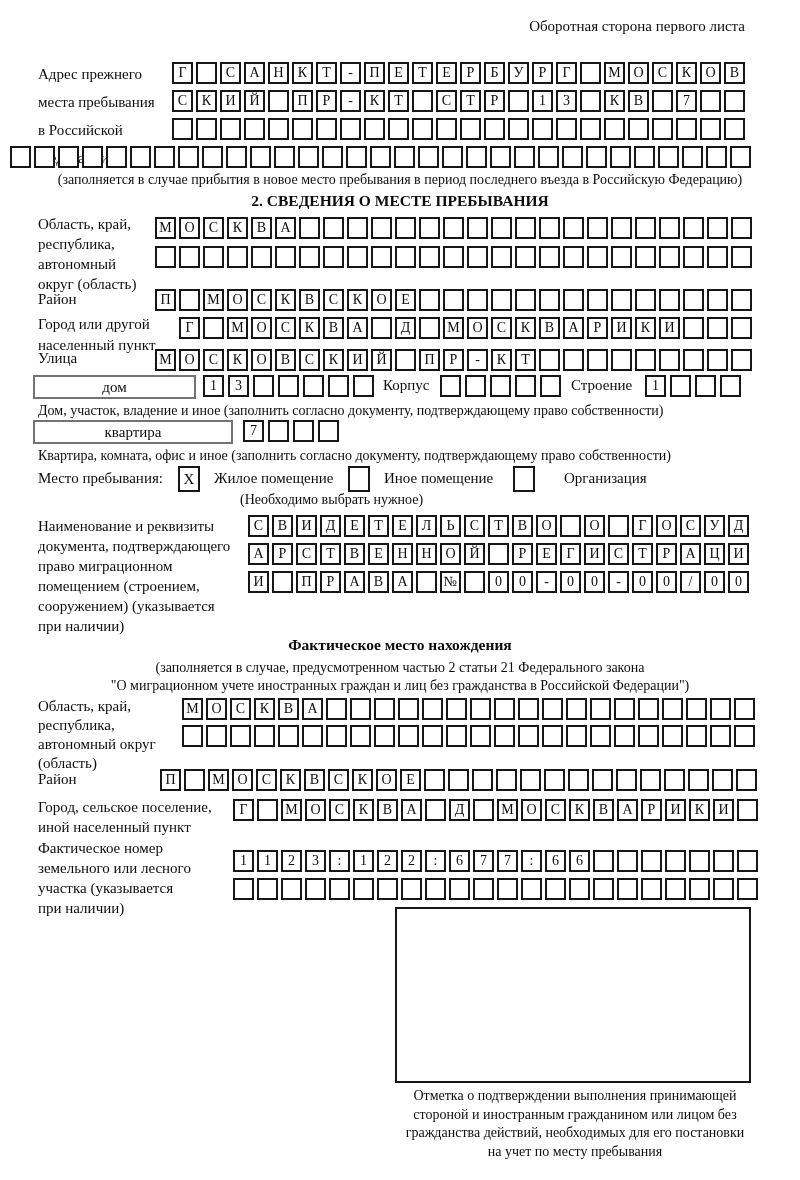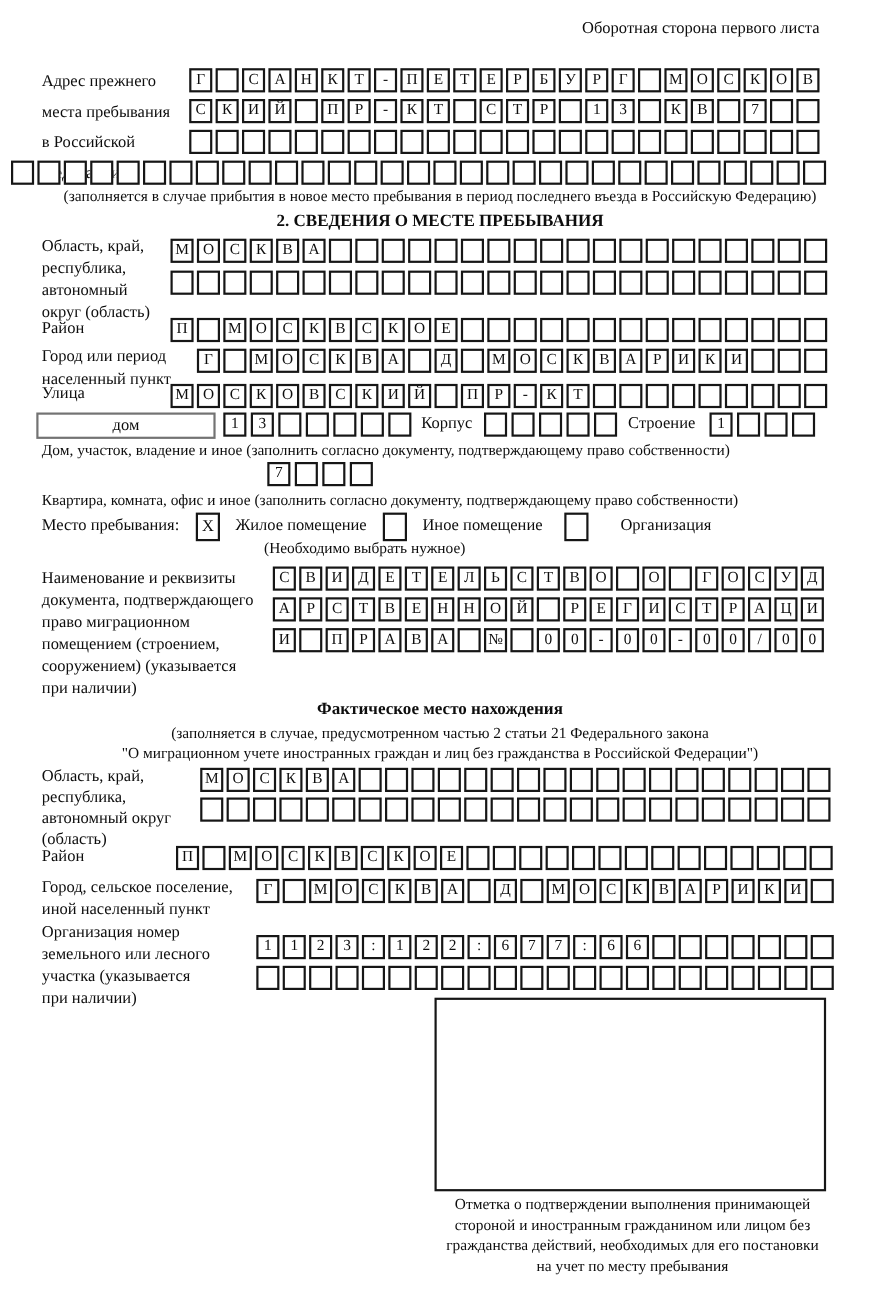--- a/index.html
+++ b/index.html
@@ -234,21 +234,21 @@
       <span class="cell"></span>
       <span class="cell"></span>
       <span class="cell"></span>
       <span class="cell"></span>
       <span class="cell"></span>
       <span class="cell"></span>
       <span class="cell"></span>
     </div>
 
   <div class="abs lbl lines" style="left:38px;top:314px;line-height:21px;">
-      <div>Город или период</div>
+      <div>Город или другой</div>
       <div>населенный пункт</div>
     </div>
   <div class="abs row" style="left:179px;top:317px;">
       <span class="cell">Г</span>
       <span class="cell"></span>
       <span class="cell">М</span>
       <span class="cell">О</span>
       <span class="cell">С</span>
       <span class="cell">К</span>
       <span class="cell">В</span>
@@ -320,20 +320,21 @@
     </div>
   <div class="abs lbl" style="left:571px;top:377px;">Строение</div>
   <div class="abs row g4" style="left:645px;top:375px;">
       <span class="cell">1</span>
       <span class="cell"></span>
       <span class="cell"></span>
       <span class="cell"></span>
     </div>
   <div class="abs note" style="left:38px;top:403px;">Дом, участок, владение и иное (заполнить согласно документу, подтверждающему право собственности)</div>
 
+  <div class="abs widebox" style="left:33px;top:420px;width:200px;height:24px;">квартира</div>
   <div class="abs row g4" style="left:243px;top:420px;">
       <span class="cell">7</span>
       <span class="cell"></span>
       <span class="cell"></span>
       <span class="cell"></span>
     </div>
   <div class="abs note" style="left:38px;top:448px;">Квартира, комната, офис и иное (заполнить согласно документу, подтверждающему право собственности)</div>
 
   <div class="abs lbl" style="left:38px;top:470px;">Место пребывания:</div>
   <div class="abs checkbox" style="left:178px;top:466px;">X</div>
@@ -537,21 +538,21 @@
       <span class="cell">В</span>
       <span class="cell">А</span>
       <span class="cell">Р</span>
       <span class="cell">И</span>
       <span class="cell">К</span>
       <span class="cell">И</span>
       <span class="cell"></span>
     </div>
 
   <div class="abs lbl lines" style="left:38px;top:838px;line-height:20px;">
-      <div>Организация номер</div>
+      <div>Фактическое номер</div>
       <div>земельного или лесного</div>
       <div>участка (указывается</div>
       <div>при наличии)</div>
     </div>
   <div class="abs row" style="left:233px;top:850px;">
       <span class="cell">1</span>
       <span class="cell">1</span>
       <span class="cell">2</span>
       <span class="cell">3</span>
       <span class="cell">:</span>

